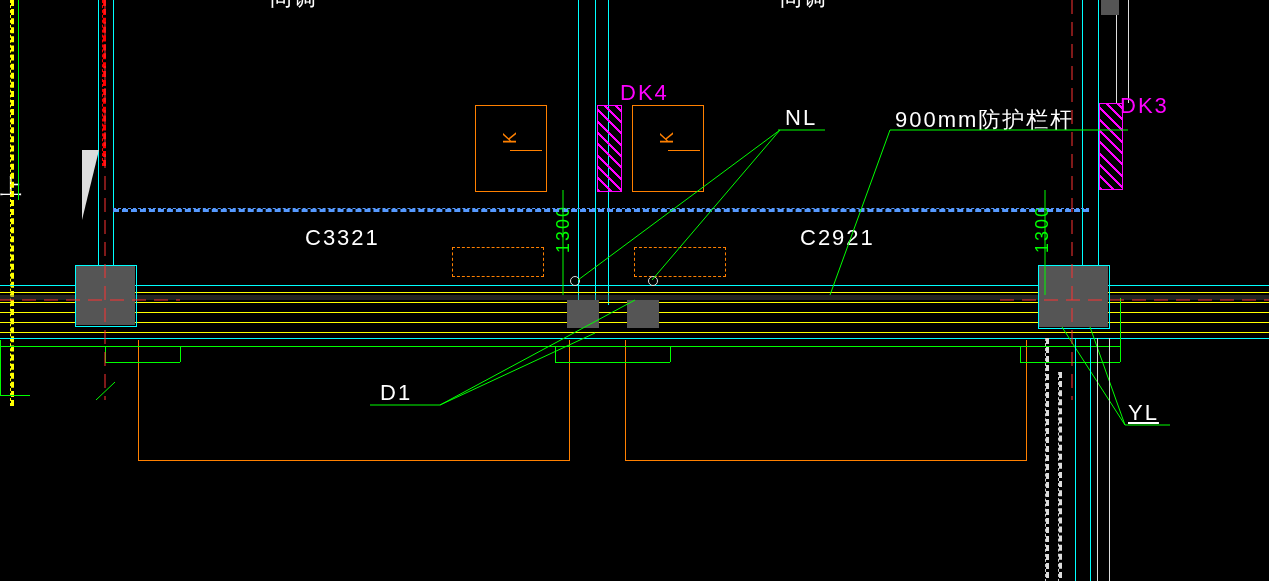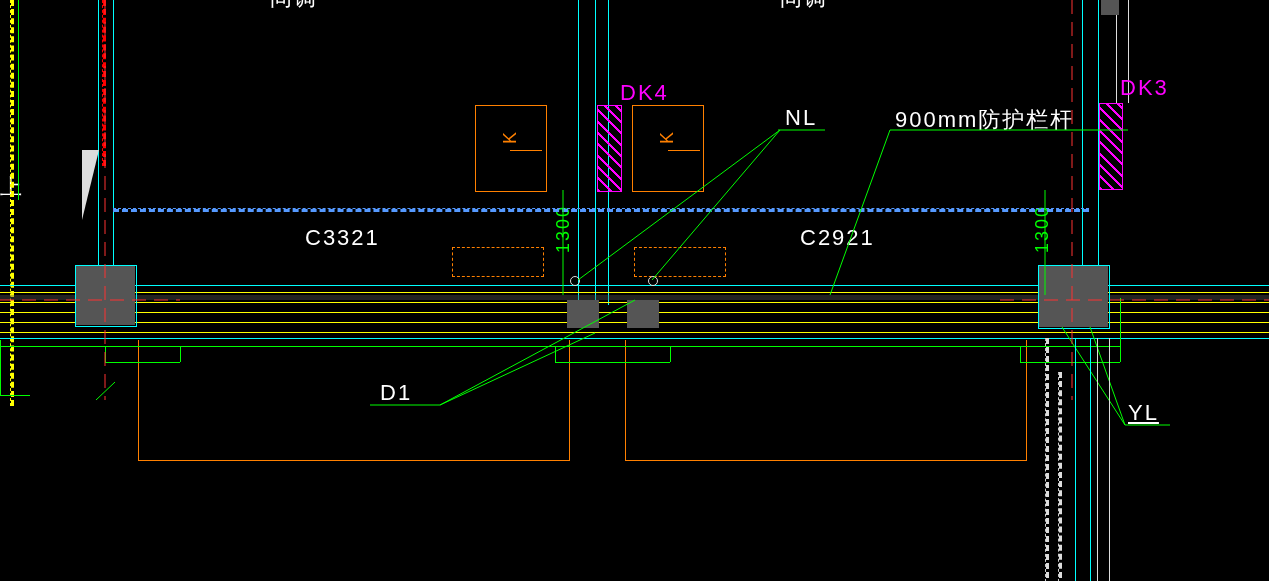--- a/index.html
+++ b/index.html
@@ -54,21 +54,21 @@
 
 <div class="line v yellow dash" style="left:10px;top:0;height:400px;"></div>
 
 <div class="line v green" style="left:18px;top:0;height:200px;"></div>
 
 <div class="line v red dash" style="left:102px;top:30;height:160px;border-left-width:1px;"></div>
 
 <div class="tri" style="left:82px;top:150px;border-left:17px solid #ddd;border-bottom:70px solid transparent;"></div>
 
 <span class="lbl magenta" style="left:620px;top:80px;">DK4</span>
-<span class="lbl magenta" style="left:1120px;top:75px;text-align:right;">DK3</span>
+<span class="lbl magenta" style="left:1120px;top:93px;text-align:right;">DK3</span>
 
 <div class="hatch" style="left:597px;top:105px;width:23px;height:85px;"></div>
 <div class="hatch" style="left:1099px;top:103px;width:22px;height:85px;"></div>
 
 <span class="lbl" style="left:785px;top:105px;">NL</span>
 
 <span class="lbl" style="left:895px;top:105px;">900mm防护栏杆</span>
 
 <div class="box orange-b" style="left:475px;top:105px;width:70px;height:85px;"></div>
 <span class="lbl orange rot" style="left:500px;top:130px;">K</span>

